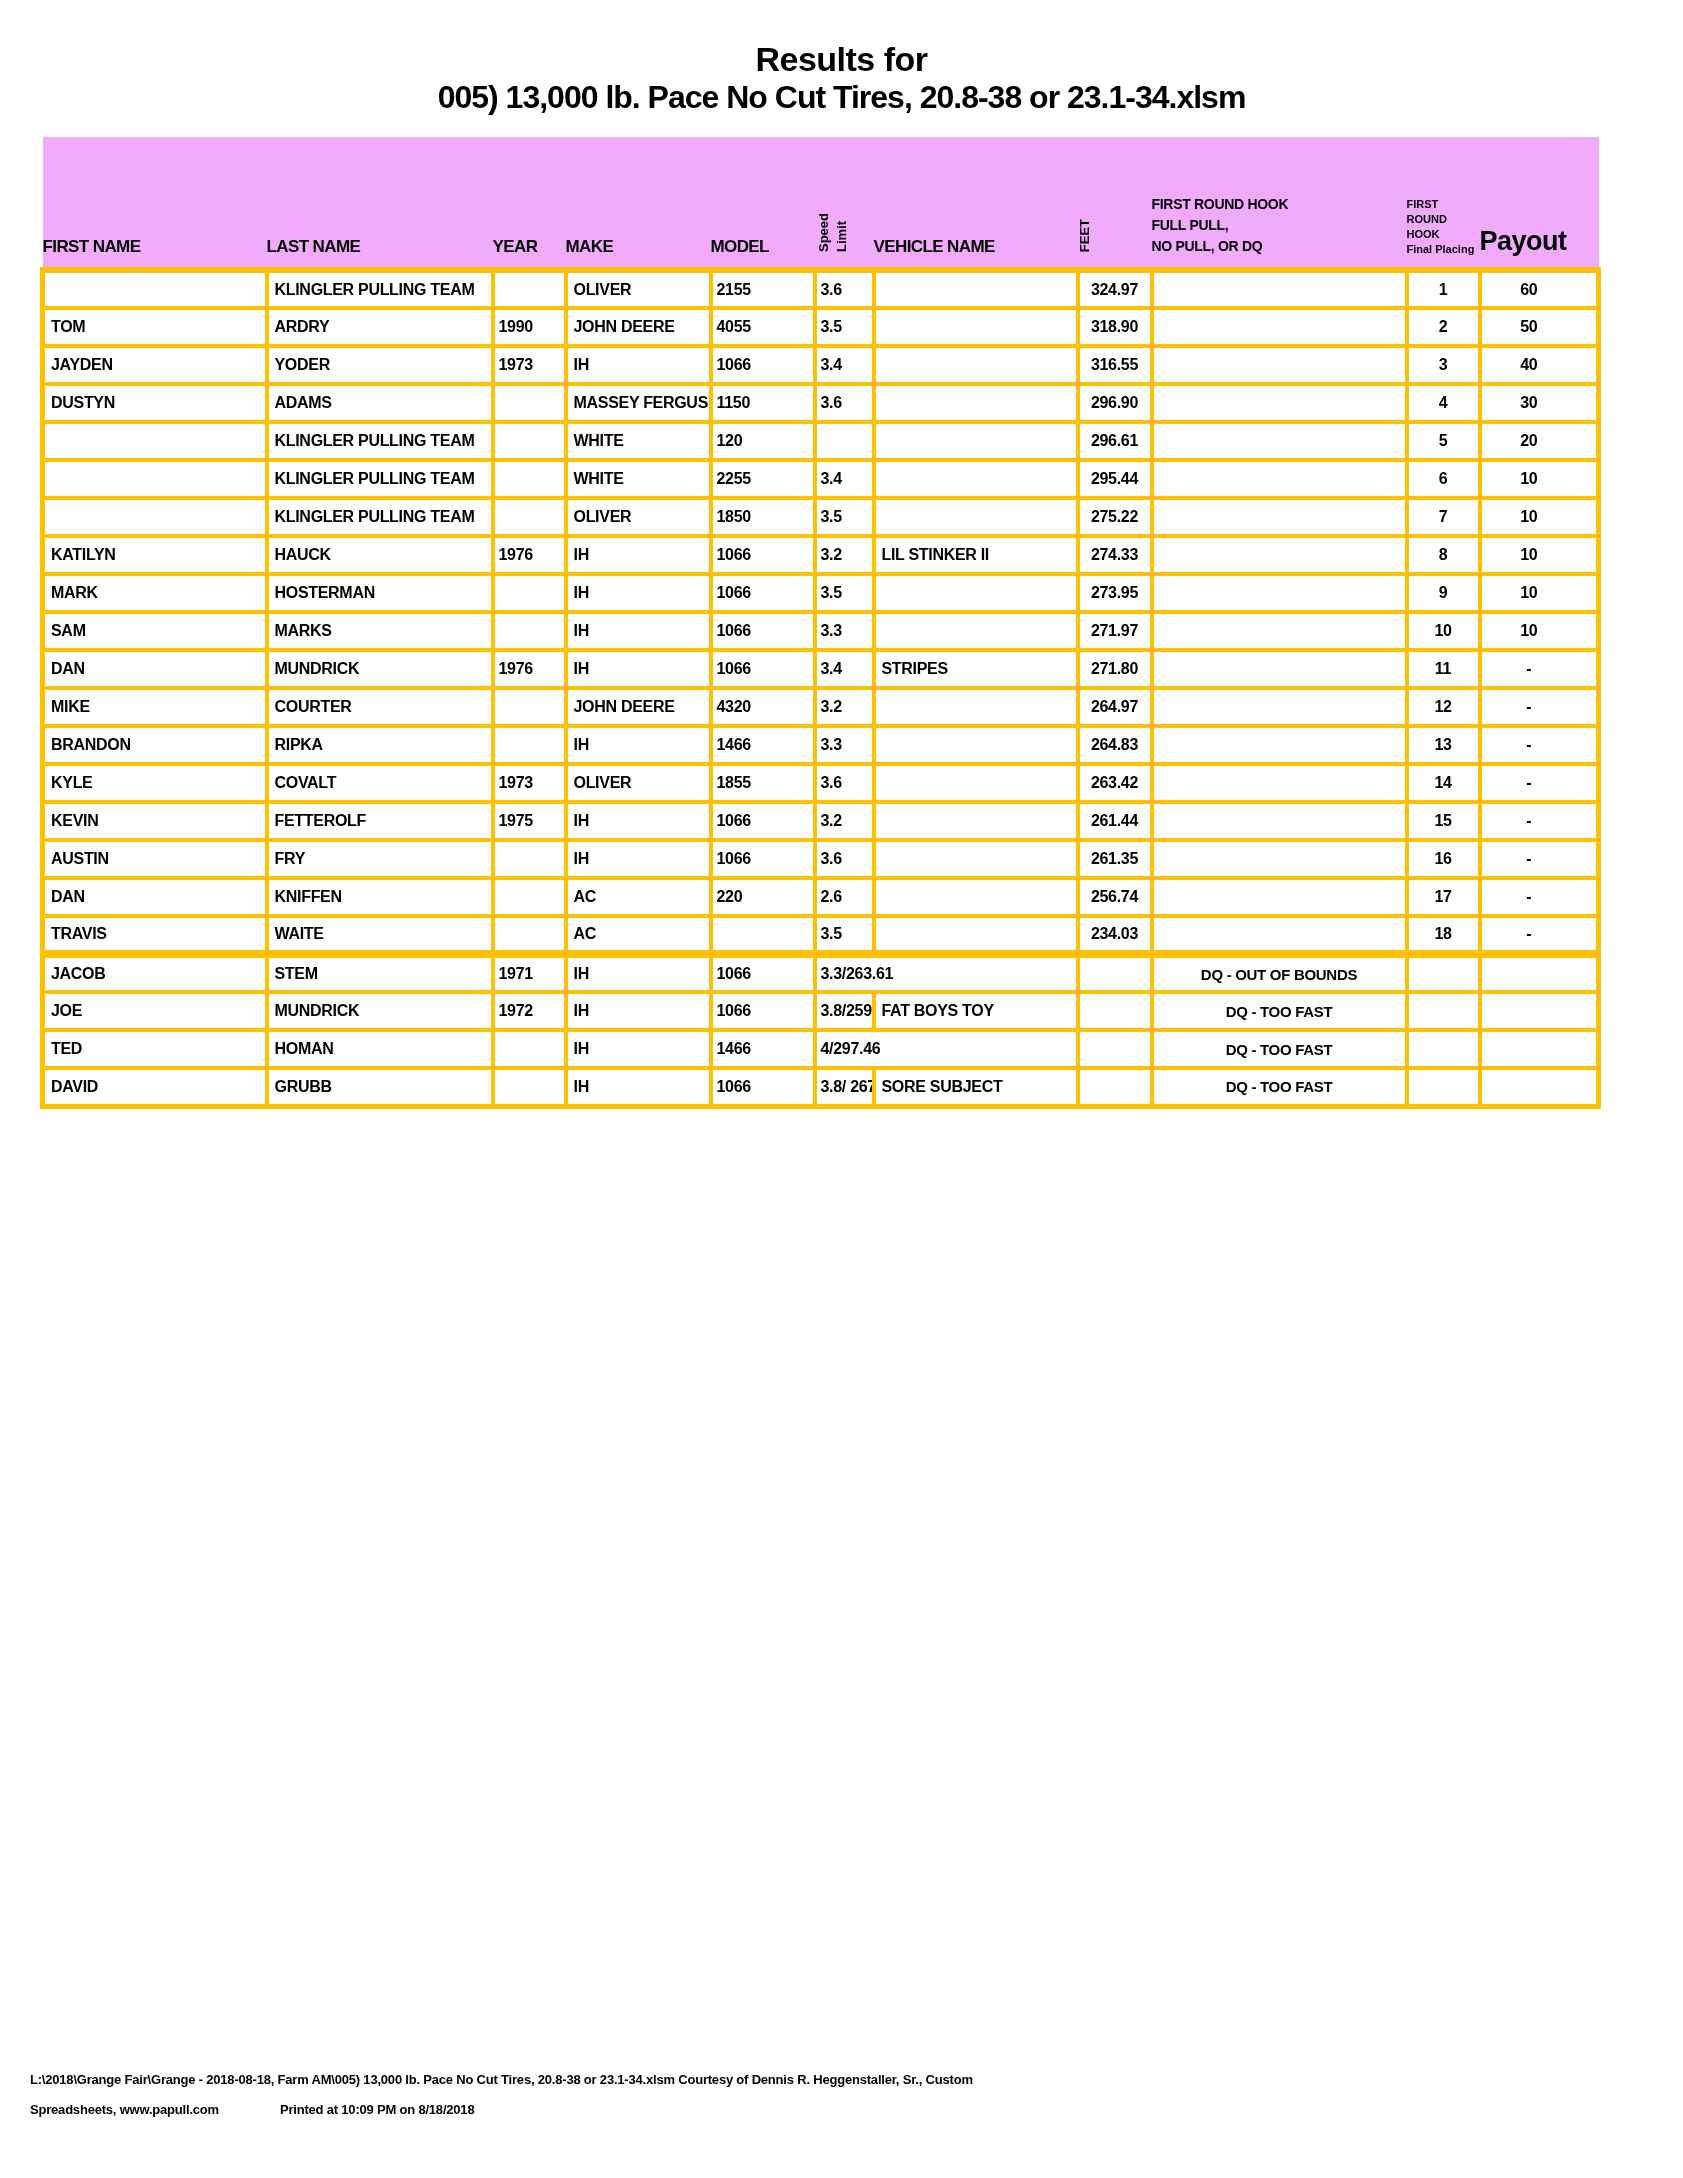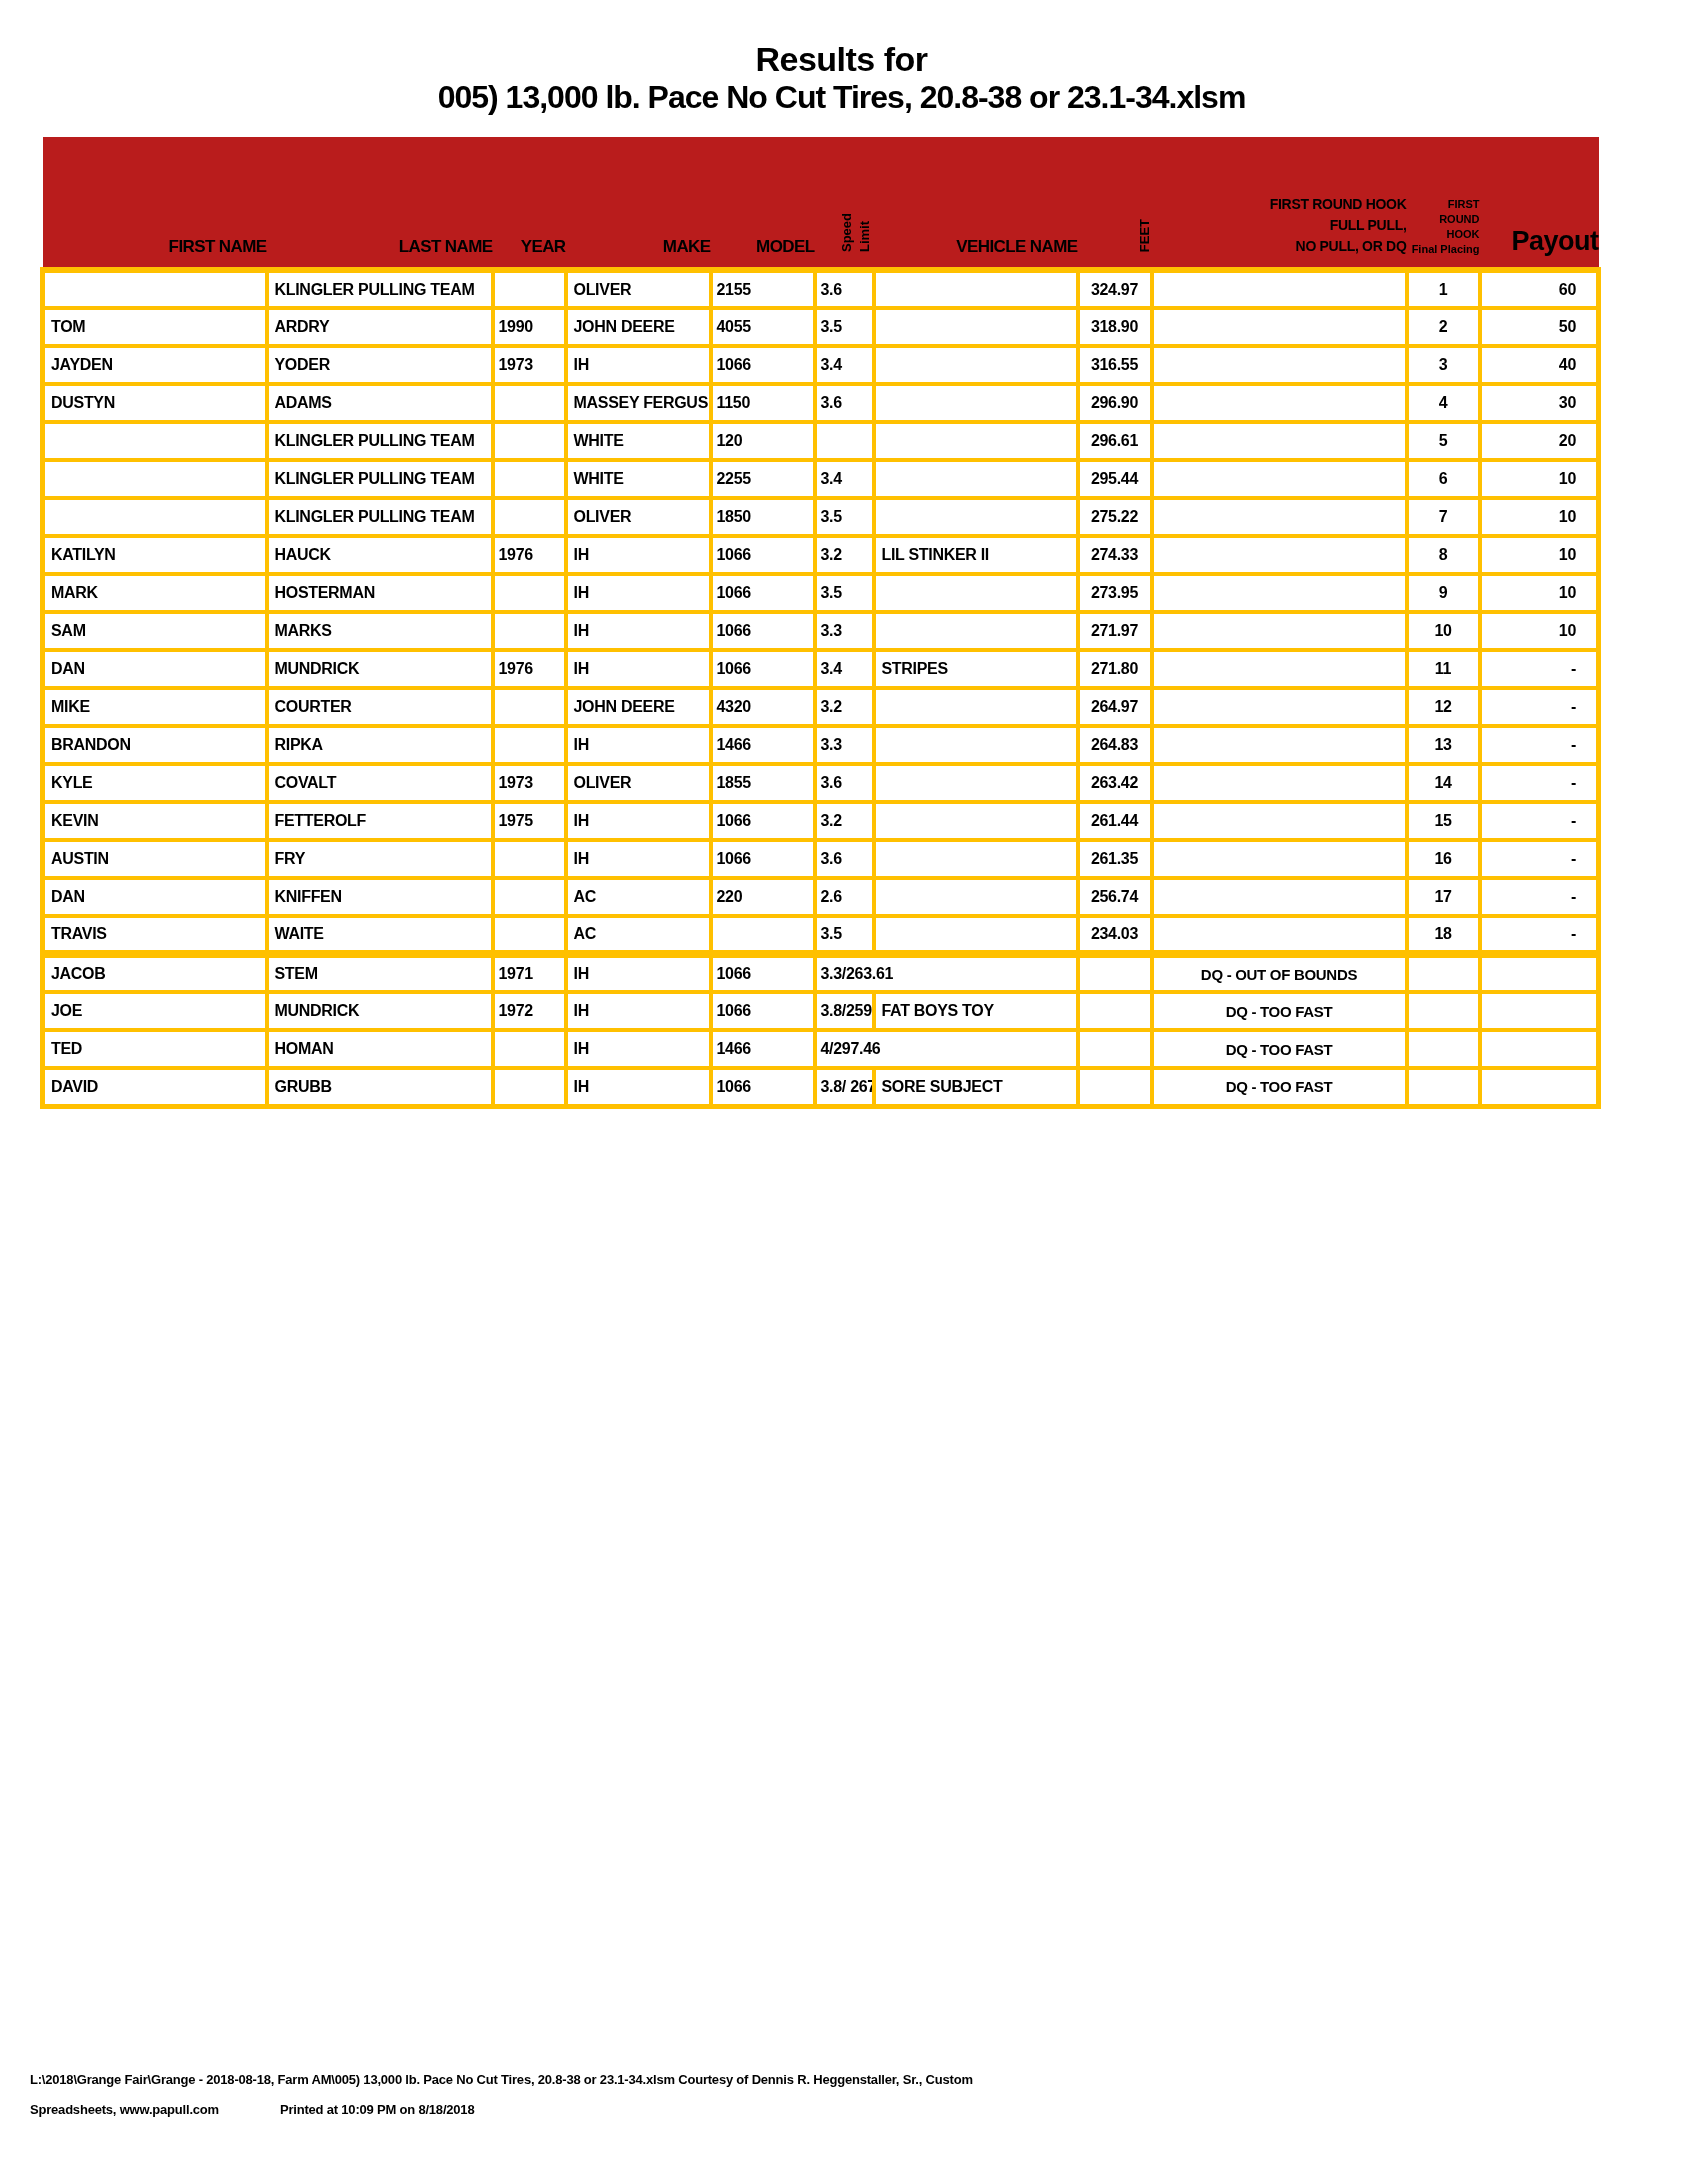--- a/index.html
+++ b/index.html
@@ -13,42 +13,42 @@
     position: absolute; top: 40px; left: 0; width: 1683px; text-align: center;
     font-size: 34px; font-weight: bold; letter-spacing: -0.5px;
   }
   .subtitle {
     position: absolute; top: 79px; left: 0; width: 1683px; text-align: center;
     font-size: 32px; font-weight: bold; letter-spacing: -1px;
   }
   .table-wrap { position: absolute; left: 40px; top: 137px; }
   table { border-collapse: collapse; table-layout: fixed; width: 1556px; }
   thead th {
-    border: none; background: #b91c1c; vertical-align: bottom; text-align: right;
+    border: none; background: #f0abfc; vertical-align: bottom; text-align: left;
     font-weight: bold; padding: 0 0 10px 0; height: 133px; font-size: 17px;
     letter-spacing: -0.6px; overflow: visible;
   }
   .h-result div { font-size: 14px; line-height: 21px; letter-spacing: -0.3px; }
   .h-placing div { font-size: 11px; line-height: 15px; letter-spacing: 0; }
   .h-payout { font-size: 27px; letter-spacing: -0.5px; }
   .vtext {
     writing-mode: vertical-rl; transform: rotate(180deg); display: inline-block;
     font-size: 13px; letter-spacing: 0; line-height: 14px;
   }
   .h-speed .vtext { margin: 0 2px; }
   tbody td {
     border: 4px solid var(--grid); height: 38px; font-size: 16px; font-weight: bold;
     letter-spacing: -0.3px; padding: 0 0 0 6px; overflow: hidden; white-space: nowrap;
     background: #fff; vertical-align: middle;
   }
   tbody tr:first-child td { border-top-width: 6px; }
   tbody tr.divider td { border-top-width: 8px; }
   tbody tr:last-child td { border-bottom-width: 5px; }
   tbody td:first-child { border-left-width: 5px; }
-  tbody td:last-child { border-right-width: 5px; }
+  tbody td:last-child { border-right-width: 5px; text-align: center; }
   td.c-year, td.c-model, td.c-speed { padding-left: 4px; }
   td.c-feet { text-align: center; padding: 0; }
   td.c-result { text-align: center; padding: 0; font-size: 15px; }
   td.c-placing { text-align: center; padding: 0; }
   td.c-payout { text-align: right; padding: 0 20px 0 0; }
   .footer {
     position: absolute; left: 30px; top: 2065px; width: 1624px;
     font-size: 13px; font-weight: bold; letter-spacing: -0.2px; line-height: 30px;
   }
   .footer .spacer { display: inline-block; width: 61px; }

